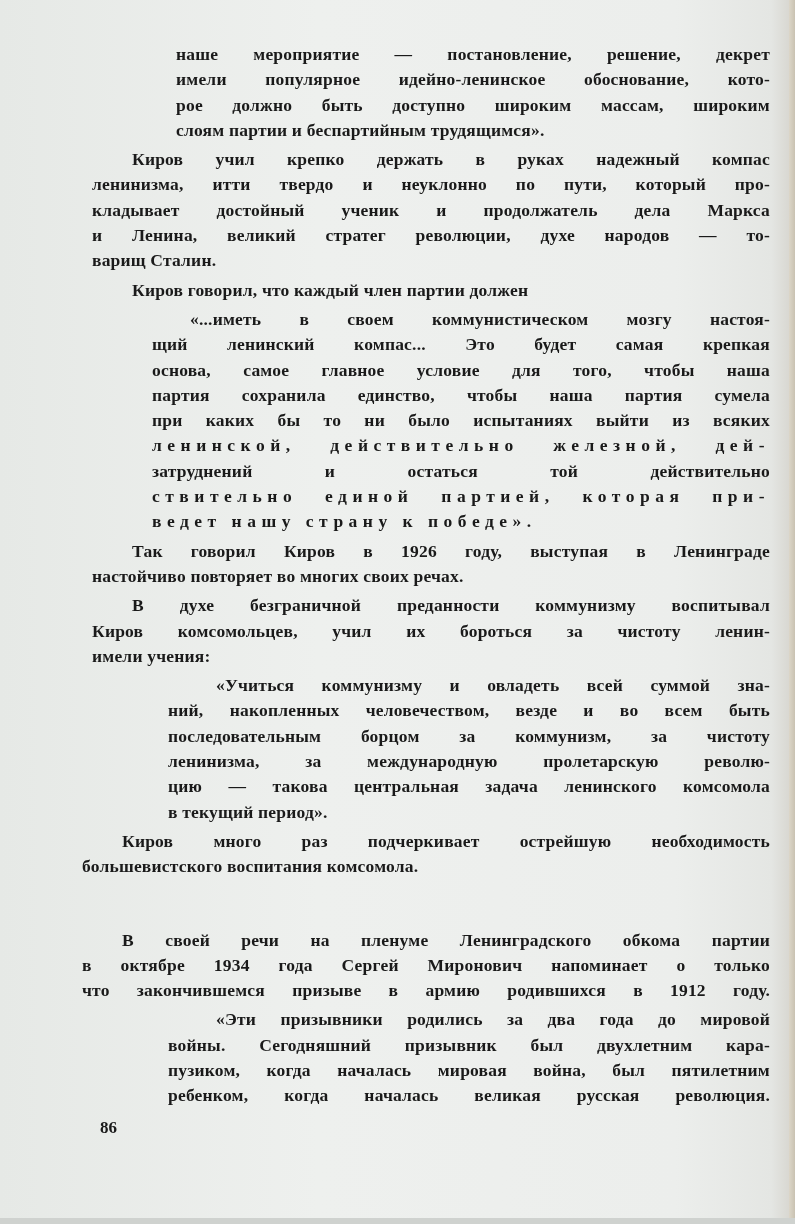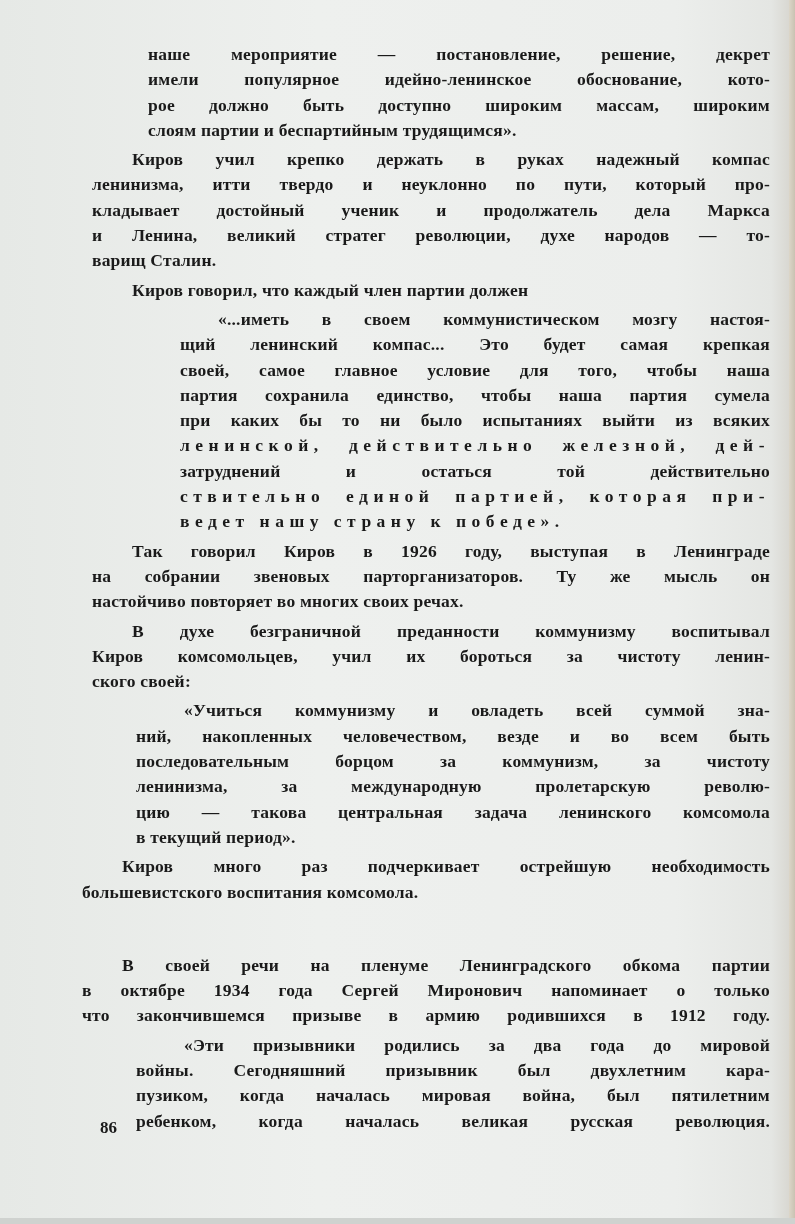--- a/index.html
+++ b/index.html
@@ -26,41 +26,41 @@
   .text {
     position: absolute; left: 92px; top: 42px; width: 678px;
     font-size: 17.5px; line-height: 25.3px;
     text-align: justify;
     font-weight: bold;
     letter-spacing: 0.2px;
   }
   .line { display: block; white-space: nowrap; text-align-last: justify; text-align: justify; }
   .line.last { text-align-last: left; }
   .para-indent { padding-left: 40px; }
-  .q { margin-left: 88px; }
-  .q2 { margin-left: 44px; }
+  .q { margin-left: 60px; }
+  .q2 { margin-left: 76px; }
   .q-first { padding-left: 38px; }
   .q2-first { padding-left: 48px; }
   .spaced { letter-spacing: 5.5px; }
   .page-number {
     position: absolute; left: 100px; top: 1118px;
     font-size: 17px; font-weight: bold;
   }
   .p { display: block; margin-bottom: 4px; }
 </style>
 </head>
 <body>
 
 <div class="page">
   <div class="right-edge"></div>
   <div class="bottom-edge"></div>
 
   <div class="text">
 
-    <div class="p q" style="margin-left:56px;">
+    <div class="p q" style="margin-left:84px;">
       <span class="line">наше мероприятие — постановление, решение, декрет</span>
       <span class="line">имели популярное идейно-ленинское обоснование, кото-</span>
       <span class="line">рое должно быть доступно широким массам, широким</span>
       <span class="line last">слоям партии и беспартийным трудящимся».</span>
     </div>
 
     <div class="p">
       <span class="line para-indent">Киров учил крепко держать в руках надежный компас</span>
       <span class="line">ленинизма, итти твердо и неуклонно по пути, который про-</span>
       <span class="line">кладывает достойный ученик и продолжатель дела Маркса</span>
@@ -68,39 +68,38 @@
       <span class="line last">варищ Сталин.</span>
     </div>
 
     <div class="p">
       <span class="line last para-indent">Киров говорил, что каждый член партии должен</span>
     </div>
 
     <div class="p q">
       <span class="line q-first">«...иметь в своем коммунистическом мозгу настоя-</span>
       <span class="line">щий ленинский компас... Это будет самая крепкая</span>
-      <span class="line">своей, самое главное условие для того, чтобы наша</span>
+      <span class="line">основа, самое главное условие для того, чтобы наша</span>
       <span class="line">партия сохранила единство, чтобы наша партия сумела</span>
       <span class="line">при каких бы то ни было испытаниях выйти из всяких</span>
       <span class="line spaced">ленинской, действительно железной, дей-</span>
       <span class="line">затруднений и остаться той действительно</span>
       <span class="line spaced">ствительно единой партией, которая при-</span>
       <span class="line last spaced">ведет нашу страну к победе».</span>
     </div>
 
     <div class="p">
       <span class="line para-indent">Так говорил Киров в 1926 году, выступая в Ленинграде</span>
-      <span class="line">на собрании звеновых парторганизаторов. Ту же мысль он</span>
       <span class="line last">настойчиво повторяет во многих своих речах.</span>
     </div>
 
     <div class="p">
       <span class="line para-indent">В духе безграничной преданности коммунизму воспитывал</span>
       <span class="line">Киров комсомольцев, учил их бороться за чистоту ленин-</span>
-      <span class="line last">ского своей:</span>
+      <span class="line last">имели учения:</span>
     </div>
 
     <div class="p q2">
       <span class="line q2-first">«Учиться коммунизму и овладеть всей суммой зна-</span>
       <span class="line">ний, накопленных человечеством, везде и во всем быть</span>
       <span class="line">последовательным борцом за коммунизм, за чистоту</span>
       <span class="line">ленинизма, за международную пролетарскую револю-</span>
       <span class="line">цию — такова центральная задача ленинского комсомола</span>
       <span class="line last">в текущий период».</span>
     </div>

